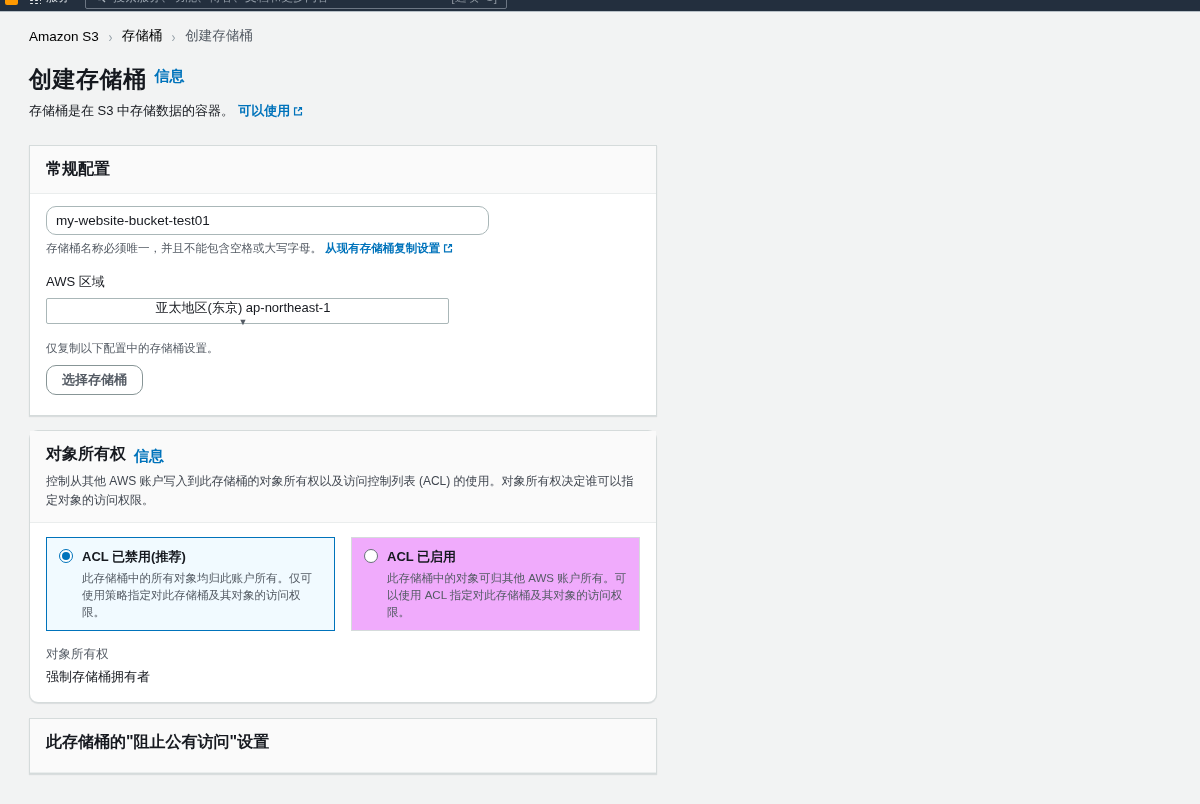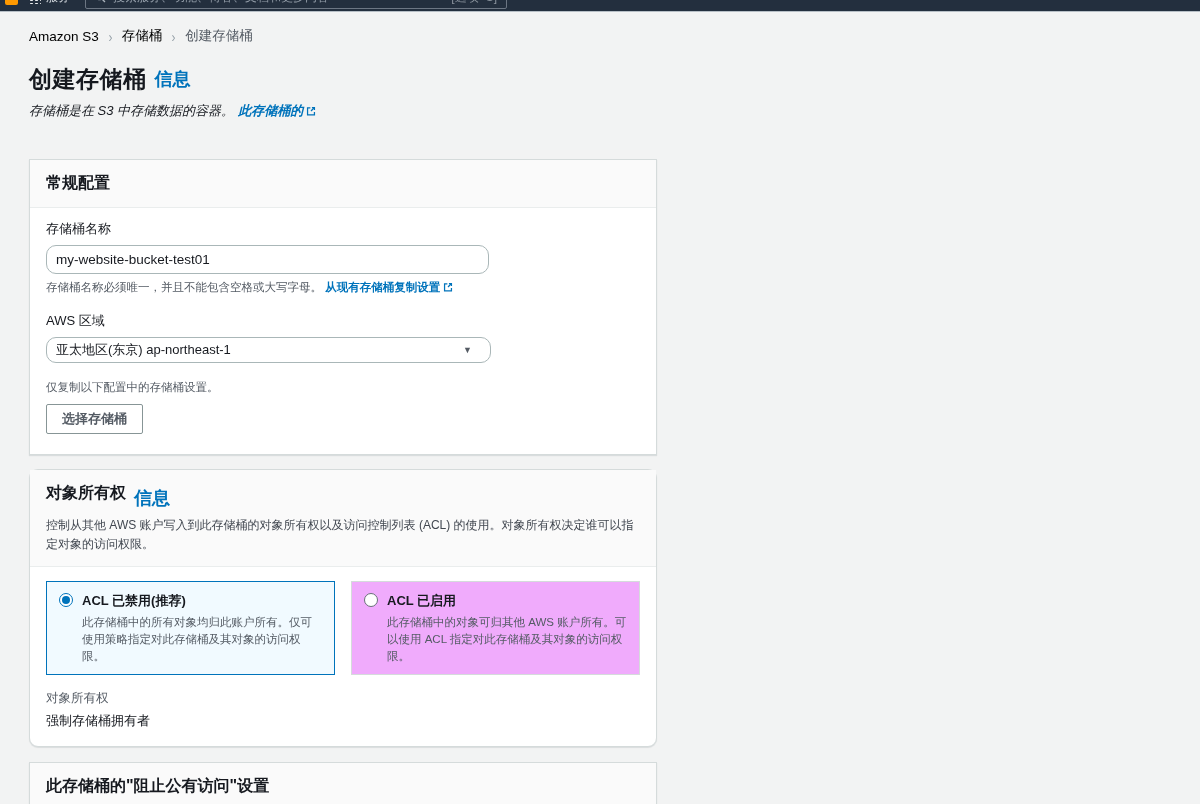--- a/index.html
+++ b/index.html
@@ -39,61 +39,61 @@
   
   .page { padding-left:29px; }
 
   .breadcrumb { margin-top:15px; display:flex; align-items:center; gap:9px; font-size:13.5px; }
   .breadcrumb a { color:#000000; text-decoration:none; cursor:pointer; }
   .crumb-sep { color:#96a0a8; font-size:15px; line-height:1; transform:scaleX(.8); }
   .crumb-current { color:#545b64; }
 
   .title-row { margin-top:19px; display:flex; align-items:flex-start; gap:8px; }
   h1 { font-size:23px; font-weight:600; color:#16191f; letter-spacing:.5px; }
-  .info-link { color:#0073bb; font-size:18px; font-weight:700; text-decoration:none; cursor:pointer; margin-top:3px; }
-  .subtitle { margin-top:7px; font-size:13px; color:#16191f; display:flex; align-items:flex-end; gap:4px;font-style:italic; }
+  .info-link { color:#0073bb; font-size:15px; font-weight:700; text-decoration:none; cursor:pointer; margin-top:3px; }
+  .subtitle { margin-top:7px; font-size:13px; color:#16191f; display:flex; align-items:flex-end; gap:4px; }
 
   .learn-link, .hint-link { color:#0073bb; font-weight:700; text-decoration:none; cursor:pointer; white-space:nowrap; }
   .ext-icon { margin-left:3px; vertical-align:-1px; }
 
   
   .card {
     width:628px; background:#fff; border:1px solid #d5dbdb;
     box-shadow:0 1px 1px rgba(0,28,36,.1);
   }
-  .card-1 { margin-top:39px; }
+  .card-1 { margin-top:25px; }
   .card-2 { margin-top:14px;border-radius:9px; }
   .card-3 { margin-top:15px; }
   .card-header { background:#fafafa; border-bottom:1px solid #eaeded; padding:13px 16px; }
   h2 { font-size:16px; font-weight:700; color:#16191f; display:inline; }
   .hdr-row { display:flex; align-items:flex-start; gap:8px; }
   .hdr-desc { margin-top:6px; font-size:12px; color:#414750; line-height:1.55; }
   .card-body { padding:12px 16px 20px; }
 
   .field { margin-bottom:17px; }
   .field:last-child { margin-bottom:0; }
   .field-label { display:block; font-size:13px; color:#16191f; margin-bottom:7px; }
   .text-input {
     width:443px; height:29px; border:1px solid #aab7b8; border-radius:10px;
     font-family:"Liberation Sans",sans-serif; font-size:13.5px; color:#16191f; padding:0 9px; background:#fff;
   }
   .hint { margin-top:6px; font-size:11.5px; color:#545b64; }
   .hint .hint-link { font-size:11.5px; }
 
   .select {
-    width:445px; height:26px; border:1px solid #aab7b8; border-radius:10px; background:#fff;
+    width:403px; height:26px; border:1px solid #aab7b8; border-radius:2px; background:#fff;
     display:flex; align-items:center; justify-content:space-between;
-    font-size:13px; color:#16191f; padding:0 18px 0 9px; cursor:pointer;
+    font-size:13px; color:#16191f; padding:0 18px 0 9px; cursor:pointer;flex-direction:column;
   }
   .caret { color:#545b64; font-size:9px; }
 
   .it { font-style:italic; }
   .btn {
     display:inline-block; margin-top:9px; padding:5px 15px;
-    border:1px solid #879596; border-radius:2px; background:#fff;
+    border:1px solid #879596; border-radius:10px; background:#fff;
     color:#545b64; font-weight:700; font-size:13px; cursor:pointer;
     font-family:"Liberation Sans",sans-serif;
   }
 
   
   .tiles { display:flex; gap:16px; margin-top:2px; }
   .tile {
     width:290px; min-height:60px; border:1px solid #d5dbdb; background:#f0abfc;
     padding:10px 12px; display:flex; gap:9px; cursor:pointer;
   }
@@ -143,34 +143,33 @@
     <span class="crumb-sep">›</span>
     <span class="crumb-current">创建存储桶</span>
   </nav>
 
   <div class="title-row">
     <h1>创建存储桶</h1>
     <a class="info-link">信息</a>
   </div>
   <div class="subtitle">
     <span>存储桶是在 S3 中存储数据的容器。</span>
-    <a class="learn-link"><span>此存储桶的</span><span class="ext-icon"><svg width="10" height="10" viewBox="0 0 16 16">
+    <a class="learn-link"><span>可以使用</span><span class="ext-icon"><svg width="10" height="10" viewBox="0 0 16 16">
             <path d="M13.5 9.5v4.5h-11v-11H7" fill="none" stroke="#0073bb" stroke-width="2"></path>
             <path d="M9.5 2.5h4v4" fill="none" stroke="#0073bb" stroke-width="2"></path>
             <path d="M13.5 2.5L8 8" fill="none" stroke="#0073bb" stroke-width="2"></path>
           </svg></span></a>
   </div>
 
   <section class="card card-1">
     <div class="card-header">
       <h2>常规配置</h2>
     </div>
     <div class="card-body">
       <div class="field">
-        <label class="field-label">存储桶名称</label>
         <input class="text-input" type="text" value="my-website-bucket-test01" style="">
         <div class="hint">
           <span>存储桶名称必须唯一，并且不能包含空格或大写字母。</span>
           <a class="hint-link"><span>从现有存储桶复制设置</span><span class="ext-icon"><svg width="10" height="10" viewBox="0 0 16 16">
                   <path d="M13.5 9.5v4.5h-11v-11H7" fill="none" stroke="#0073bb" stroke-width="2"></path>
                   <path d="M9.5 2.5h4v4" fill="none" stroke="#0073bb" stroke-width="2"></path>
                   <path d="M13.5 2.5L8 8" fill="none" stroke="#0073bb" stroke-width="2"></path>
                 </svg></span></a>
         </div>
       </div>

